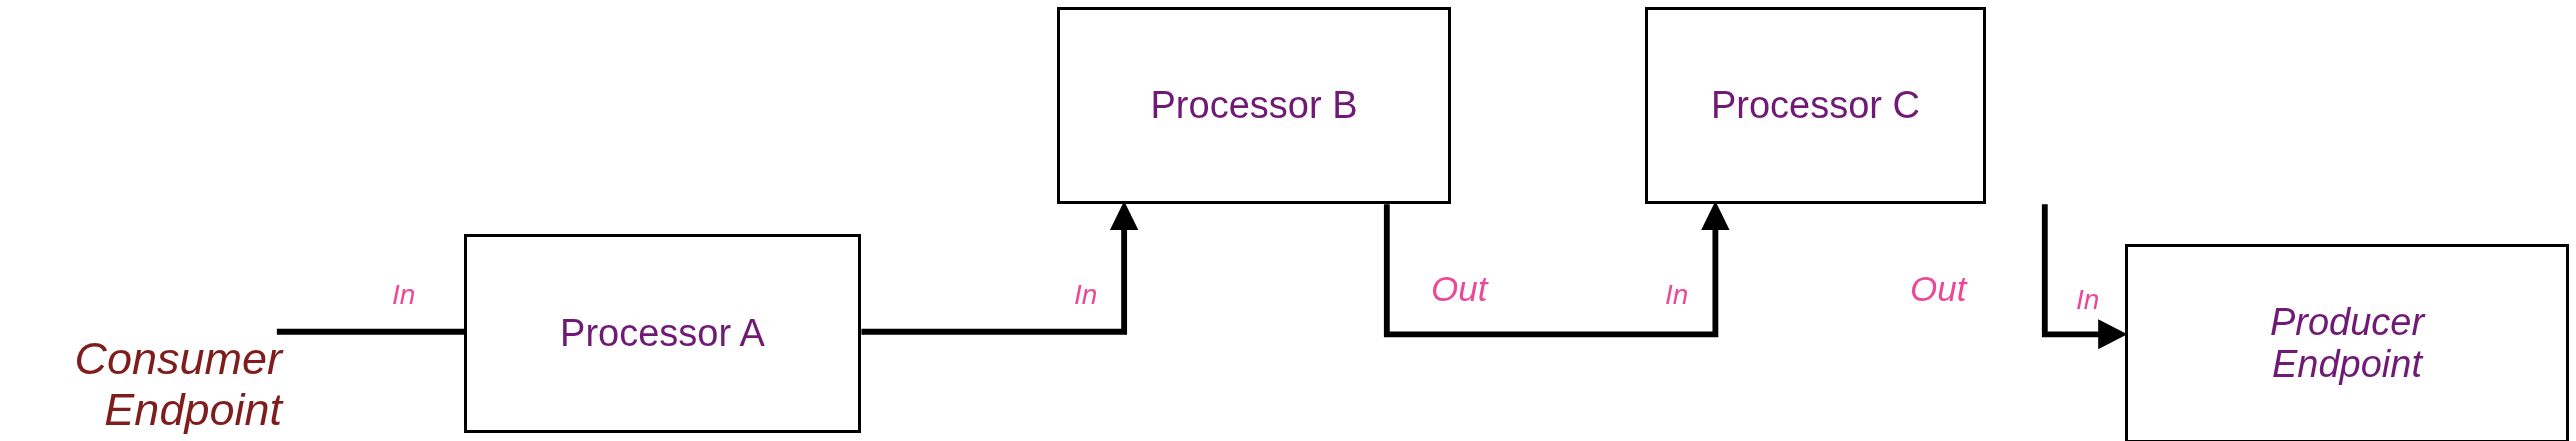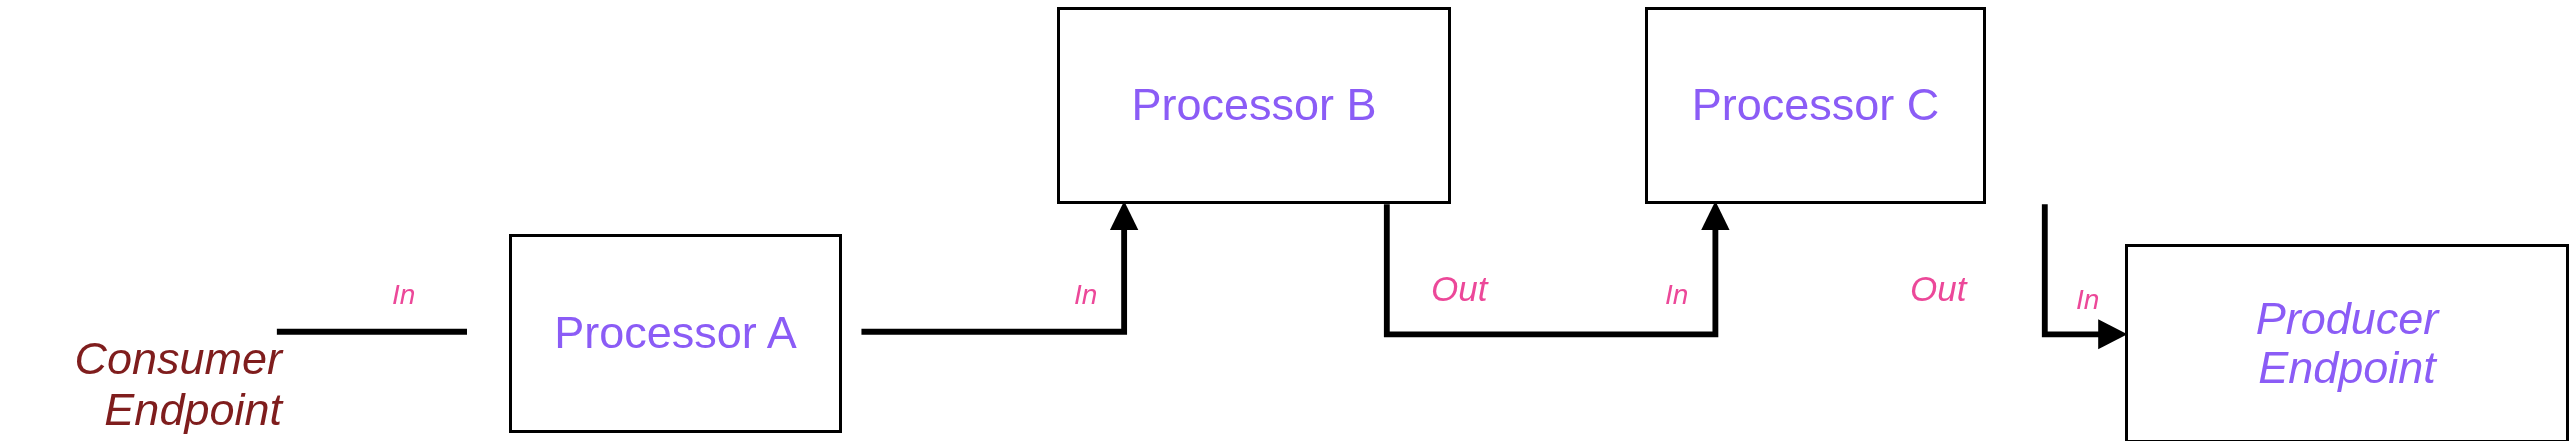--- a/index.html
+++ b/index.html
@@ -20,23 +20,23 @@
     box-sizing: border-box;
     border: 3.3px solid #000000;
     background: #ffffff;
     display: flex;
     align-items: center;
     justify-content: center;
     text-align: center;
     color: #000000;
   }
   .node-label {
-    font-size: 45px;
+    font-size: 38px;
     line-height: 1.08;
-    color: #8b5cf6;
+    color: #701a75;
     white-space: pre-line;
   }
   .node-label.italic {
     font-style: italic;
   }
   .free-label {
     position: absolute;
     color: #7f1d1d;
     font-style: italic;
     white-space: pre-line;
@@ -91,21 +91,21 @@
 
     <path d="M 2452 245 L 2452 401 L 2522 401"></path>
     <polygon points="2551,401 2516,383 2516,419"></polygon>
   </svg>
 
   <div class="free-label endpoint-text" style="left:15px; top:284px; width:267px;">
     <span>Consumer
 Endpoint</span>
   </div>
 
-  <div class="node-box" style="left:464px; top:234px; width:333px; height:199px;margin-left:45px;">
+  <div class="node-box" style="left:464px; top:234px; width:397px; height:199px;">
     <span class="node-label">Processor A</span>
   </div>
 
   <div class="node-box" style="left:1057px; top:6.7px; width:394px; height:197px;">
     <span class="node-label">Processor B</span>
   </div>
 
   <div class="node-box" style="left:1645px; top:6.7px; width:341px; height:197px;">
     <span class="node-label">Processor C</span>
   </div>

